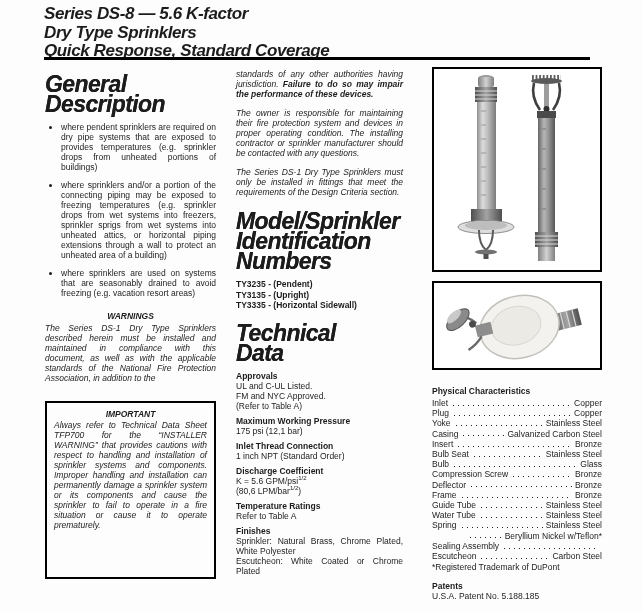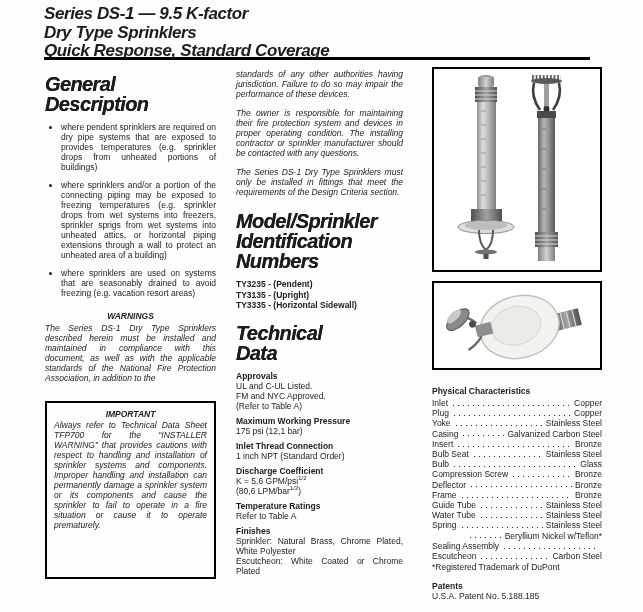--- a/index.html
+++ b/index.html
@@ -10,22 +10,22 @@
   .hdr .t{font-size:17px;line-height:18.5px;font-weight:bold;font-style:italic;letter-spacing:-0.4px;}
   .rule{position:absolute;left:44px;top:57px;width:546px;height:3px;background:#000;}
   
   .col{position:absolute;font-size:8.5px;line-height:10px;}
   .colL{left:45px;top:70px;width:171px;}
   .colM{left:236px;top:69px;width:167px;}
   .colR{left:432px;top:67px;width:170px;}
   p{margin:0 0 9px 0;}
   .just{text-align:justify;}
   .ital{font-style:italic;}
-  .bold{font-weight:normal;}
-  h2{font-size:20px;line-height:20px;font-weight:bold;font-style:italic;letter-spacing:-0.6px;
+  .bold{font-weight:bold;}
+  h2{font-size:23px;line-height:20px;font-weight:bold;font-style:italic;letter-spacing:-0.6px;
      margin:0 0 8px 0;text-shadow:0 0 .5px currentColor;}
   .h-gen{margin-top:4px;}
   .h-model{margin-top:14px;}
   .h-tech{margin-top:12px;max-width:110px;}
   ul.blist{margin:0 0 0 4px;padding:0 0 0 12px;list-style:disc;}
   ul.blist li{margin-bottom:8px;text-align:justify;}
   .warn-title{text-align:center;font-weight:bold;font-style:italic;margin:13px 0 2px 0;}
   .imp-box{border:2px solid #000;padding:6px 7px 8px 7px;margin-top:18px;min-height:160px;}
   .imp-title{text-align:center;font-weight:bold;font-style:italic;margin-bottom:1px;}
   .imp-box p{margin:0;text-align:justify;font-style:italic;}
@@ -48,21 +48,21 @@
   .seal2{justify-content:flex-end;}
   .note{margin-top:1px;}
   .pat-head{font-weight:bold;margin-top:9px;}
 </style>
 </head>
 <body>
 
 <div class="page">
 
   <div class="hdr">
-    <div class="t">Series DS-1 — 9.5 K-factor</div>
+    <div class="t">Series DS-8 — 5.6 K-factor</div>
     <div class="t">Dry Type Sprinklers</div>
     <div class="t">Quick Response, Standard Coverage</div>
   </div>
   <div class="rule"></div>
 
   <div class="col colL">
     <h2 class="h-gen">General Description</h2>
     <ul class="blist">
       <li>where pendent sprinklers are required on dry pipe systems that are exposed to provides temperatures (e.g. sprinkler drops from unheated portions of buildings)</li>
       <li>where sprinklers and/or a portion of the connecting piping may be exposed to freezing temperatures (e.g. sprinkler drops from wet systems into freezers, sprinkler sprigs from wet systems into unheated attics, or horizontal piping extensions through a wall to protect an unheated area of a building)</li>

